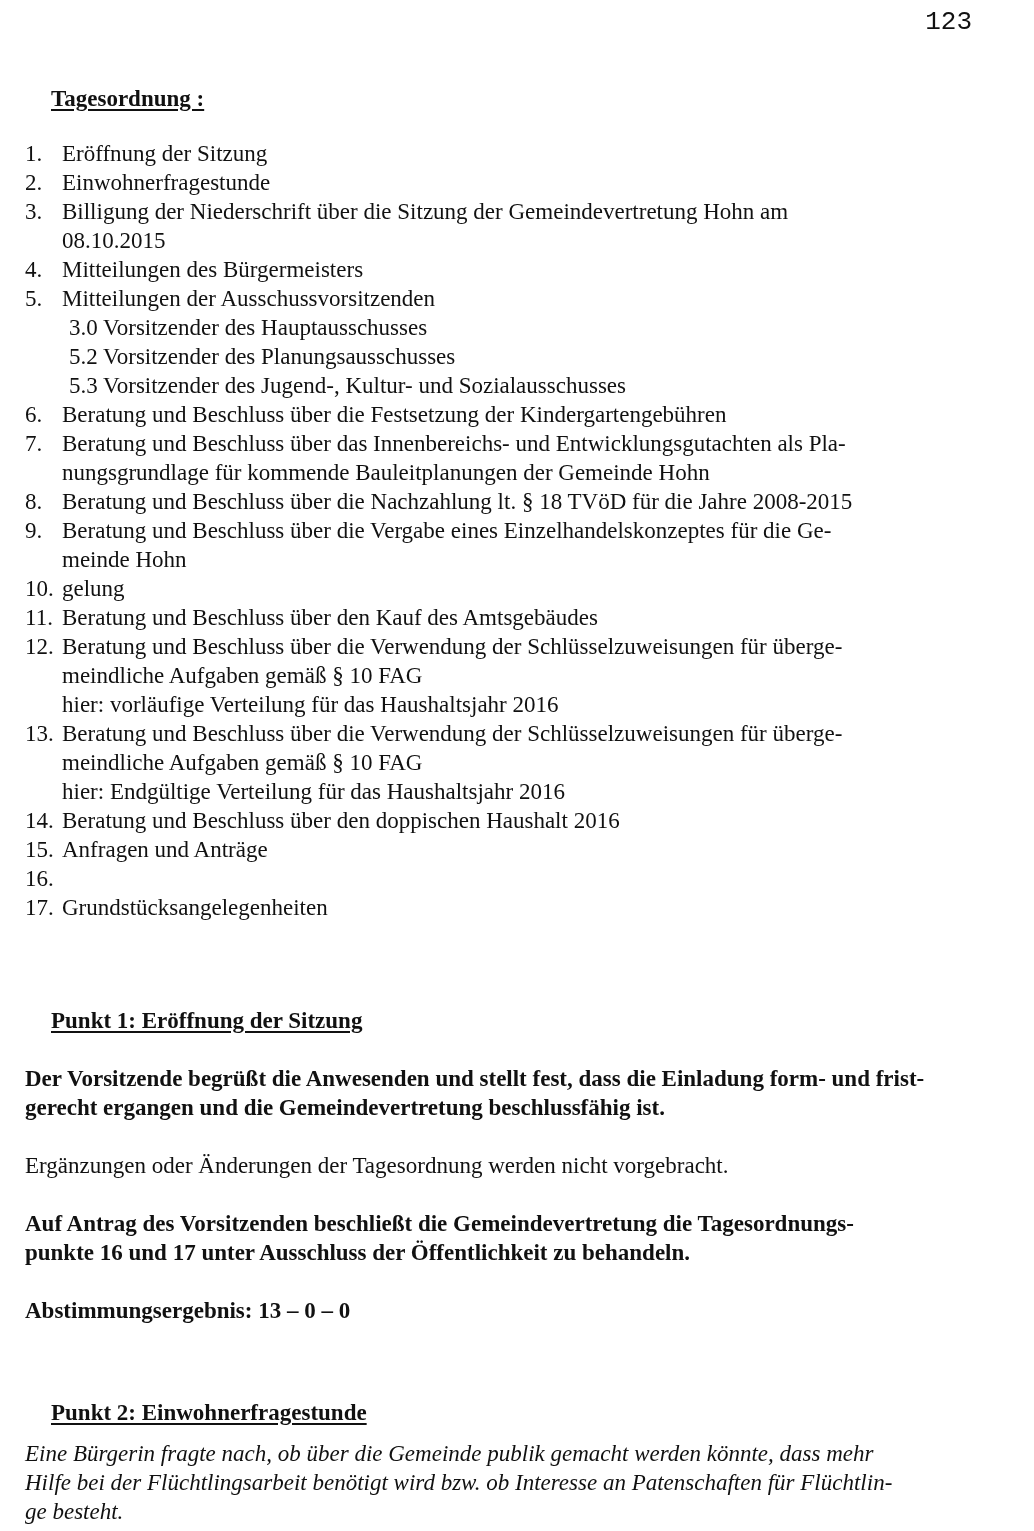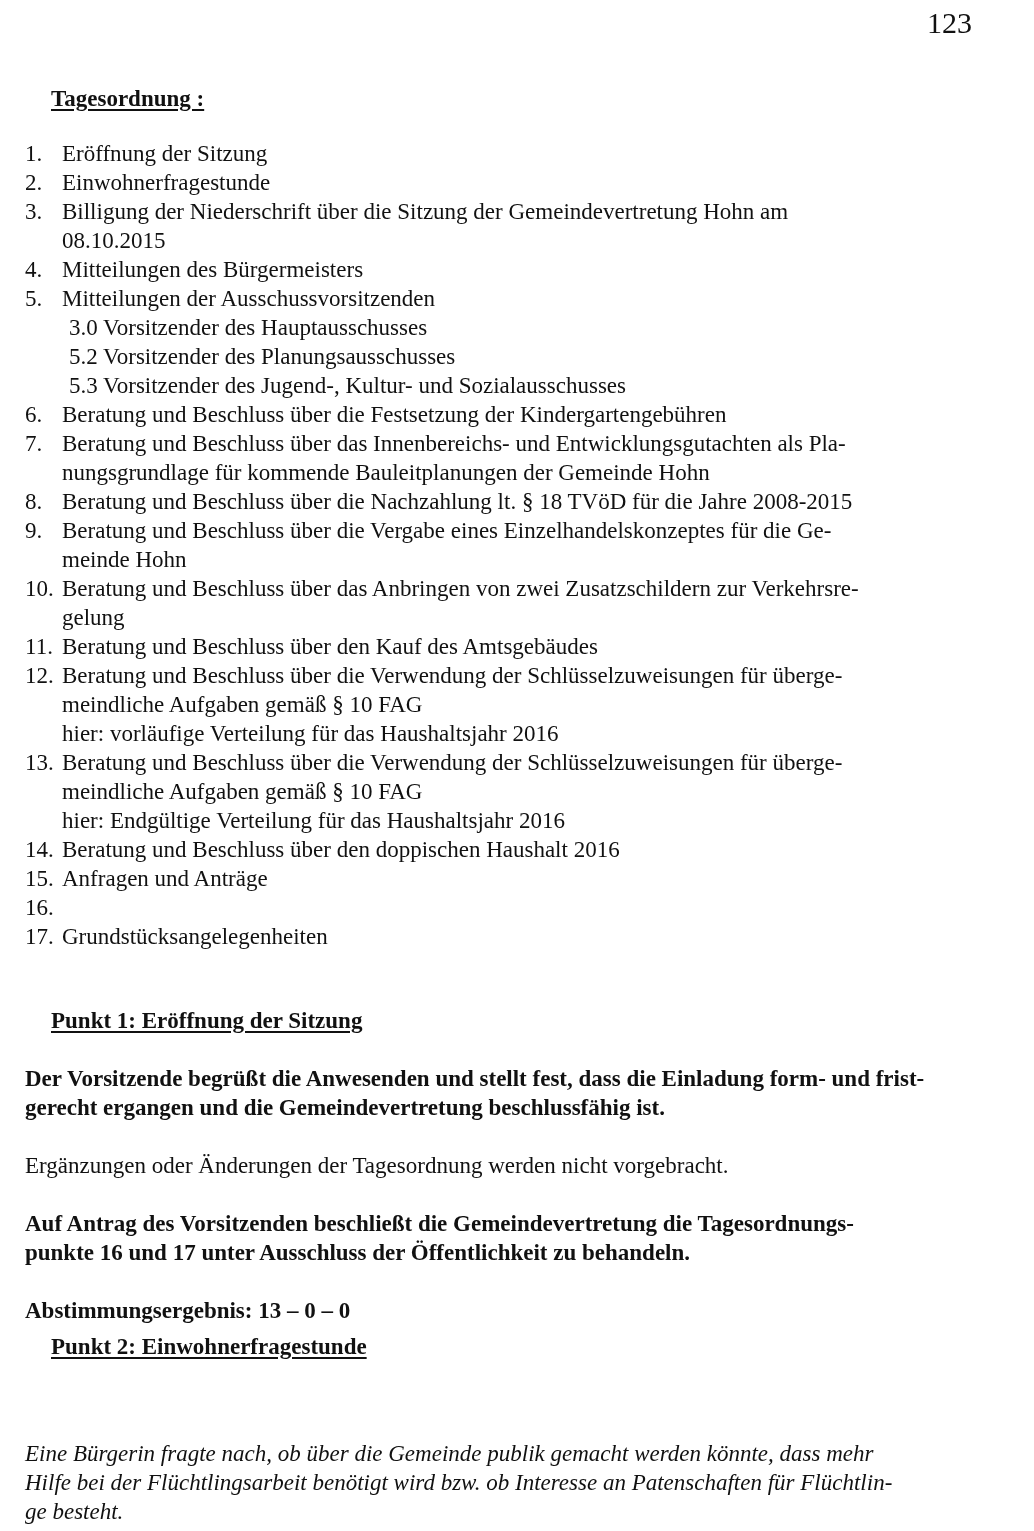--- a/index.html
+++ b/index.html
@@ -14,21 +14,22 @@
       overflow: hidden;
       font-family: "Liberation Serif", "DejaVu Serif", serif;
       color: #111111;
       font-size: 23px;
       line-height: 29px;
     }
     .page-number {
       position: absolute;
       top: 8px;
       right: 62px;
-      font-size: 30px;
+      font-size: 26px;
+      font-family: Liberation Mono, monospace;
     }
     .heading {
       position: absolute;
       left: 25px;
       font-weight: bold;
       text-decoration: underline;
       text-decoration-thickness: 2px;
       text-underline-offset: 3px;
       margin-left: 26px;
     }
@@ -140,21 +141,20 @@
       <span class="agenda-num">9.</span>
       <span class="agenda-text">
         <span class="line">Beratung und Beschluss über die Vergabe eines Einzelhandelskonzeptes für die Ge-</span>
         <span class="line">meinde Hohn</span>
       </span>
     </div>
 
     <div class="agenda-item">
       <span class="agenda-num">10.</span>
       <span class="agenda-text">
-        <span class="line">Beratung und Beschluss über das Anbringen von zwei Zusatzschildern zur Verkehrsre-</span>
         <span class="line">gelung</span>
       </span>
     </div>
 
     <div class="agenda-item">
       <span class="agenda-num">11.</span>
       <span class="agenda-text">
           <span class="line">Beratung und Beschluss über den Kauf des Amtsgebäudes</span>
         </span>
     </div>
@@ -216,21 +216,21 @@
 
   <div class="para bold" style="top:1209px;">
     <span class="line">Auf Antrag des Vorsitzenden beschließt die Gemeindevertretung die Tagesordnungs-</span>
     <span class="line">punkte 16 und 17 unter Ausschluss der Öffentlichkeit zu behandeln.</span>
   </div>
 
   <div class="para bold" style="top:1296px;">
     <span class="line">Abstimmungsergebnis: 13 – 0 – 0</span>
   </div>
 
-  <div class="heading" style="top:1332px;">Punkt 2: Einwohnerfragestunde</div>
+  <div class="heading" style="top:1398px;">Punkt 2: Einwohnerfragestunde</div>
 
   <div class="para" style="top:1439px;font-style:italic;">
     <span class="line">Eine Bürgerin fragte nach, ob über die Gemeinde publik gemacht werden  könnte, dass mehr</span>
     <span class="line">Hilfe bei der Flüchtlingsarbeit benötigt wird bzw. ob Interesse an Patenschaften für Flüchtlin-</span>
     <span class="line">ge besteht.</span>
   </div>
 
 </div>
 
 </body></html>

